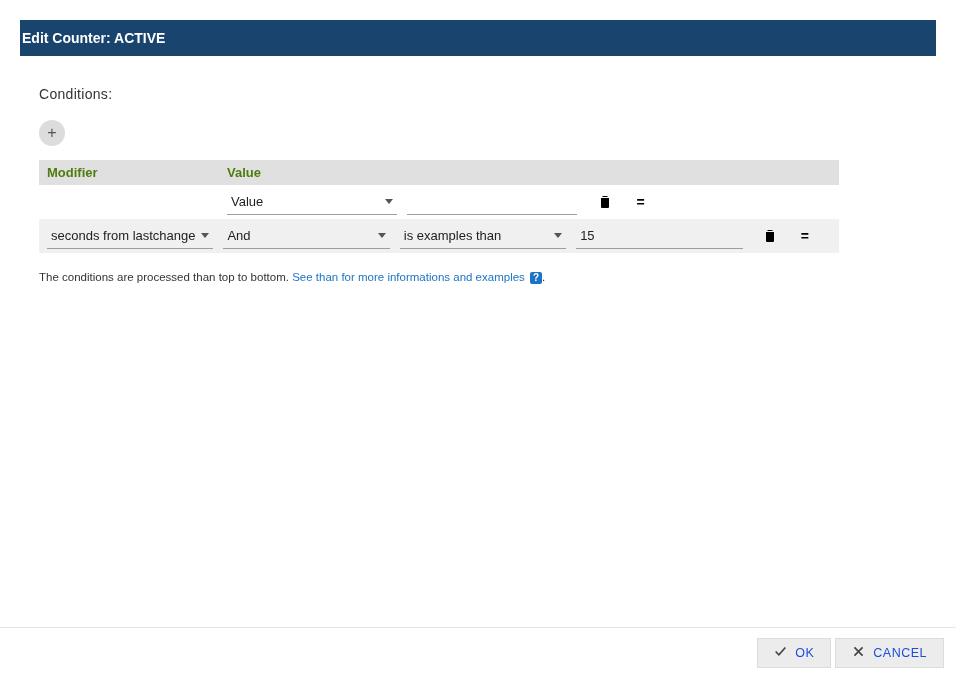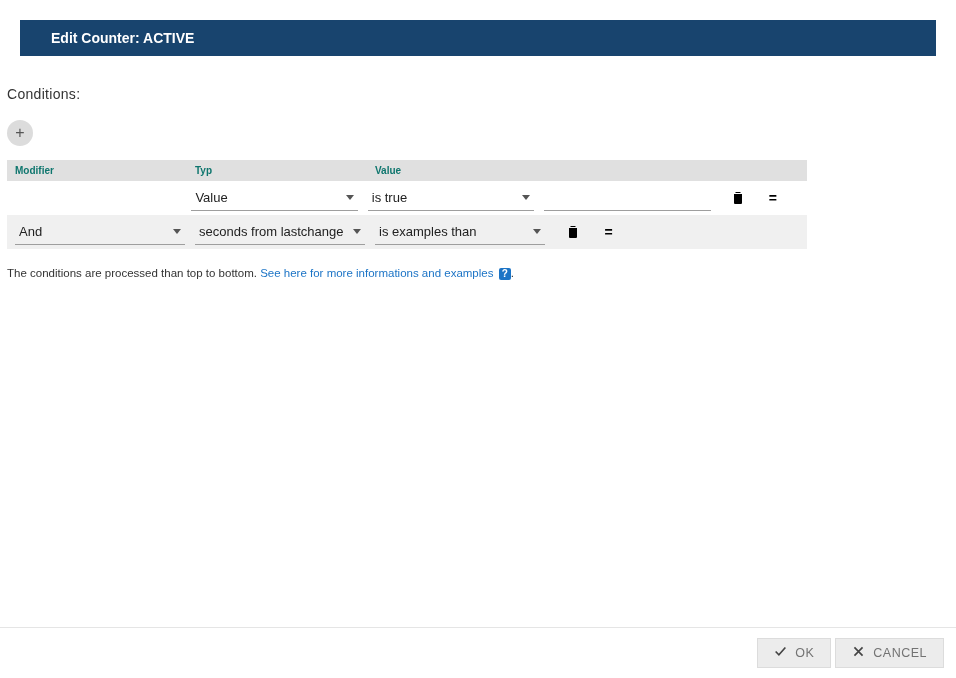--- a/index.html
+++ b/index.html
@@ -15,26 +15,27 @@
   .dialog {
     width: 100%; height: 100%;
     display: flex; flex-direction: column;
   }
   .header-bar {
     margin: 20px 20px 0 20px;
     background: #18446e;
     color: #fff;
     font-weight: 600;
     font-size: 14px;
-    padding: 10px 31px;
+    padding: 10px 2px;
   }
   .body {
     padding: 0 7px;
     flex: 1;
     overflow: auto;
+    margin-left: 32px;
   }
   .section-label {
     margin: 30px 0 18px 0;
     font-size: 14px;
     letter-spacing: .3px;
   }
   .add-btn {
     width: 26px; height: 26px;
     border-radius: 50%;
     background: #dcdcdc;
@@ -42,23 +43,23 @@
     cursor: pointer;
     color: #555;
     font-size: 16px;
     user-select: none;
     margin-bottom: 14px;
   }
   .cond-table { width: 800px; }
   .thead {
     display: flex;
     background: #e0e0e0;
-    color: #0f766e;
+    color: #4d7c0f;
     font-weight: 600;
-    font-size: 10px;
+    font-size: 13px;
     padding: 5px 8px;
   }
   .col-modifier { width: 180px; }
   .col-type     { width: 180px; }
   .col-operator { width: 180px; }
   .col-value    { width: 180px; }
   .col-actions  { width: 80px; display:flex; align-items:center; justify-content:space-around;}
   .row {
     display: flex;
     align-items: center;
@@ -127,21 +128,21 @@
     gap: 4px;
   }
   .btn {
     display: flex; align-items: center; gap: 8px;
     background: #ececec;
     border: 1px solid #dcdcdc;
     padding: 6px 16px;
     font-size: 12.5px;
     letter-spacing: .5px;
     cursor: pointer;
-    color: #737373;
+    color: #1d4ed8;
   }
   .btn .check-icon svg, .btn .x-icon svg { width:13px; height:13px; stroke:#444; }
 </style>
 </head>
 <body>
 
 <div class="dialog">
 
   <div class="header-bar">
     <span>Edit Counter: ACTIVE</span>
@@ -151,89 +152,85 @@
 
     <div class="section-label">Conditions:</div>
 
     <div class="add-btn">
       <span>+</span>
     </div>
 
     <div class="cond-table">
       <div class="thead">
         <div class="col-modifier">Modifier</div>
-        <div class="col-type">Typ</div>
         <div class="col-value">Value</div>
         <div class="col-actions"></div>
       </div>
 
       <div class="row">
         <div class="cell col-modifier"></div>
         <div class="cell col-type">
           <div class="select-like">
             <span>Value</span>
-            <span class="caret"></span>
-          </div>
-        </div>
-        <div class="cell col-operator">
-          <div class="select-like">
-            <span>is true</span>
             <span class="caret"></span>
           </div>
         </div>
         <div class="cell col-value">
           <input class="value-input" value="" style="">
         </div>
         <div class="cell col-actions">
           <span class="icon-btn trash-icon">
             <svg viewBox="0 0 10 12">
                 <path d="M1 2h8v9a1 1 0 0 1-1 1H2a1 1 0 0 1-1-1V2zm2-2h4l1 1H2l1-1z" fill="#000"></path>
               </svg>
           </span>
           <span class="icon-btn drag-icon">
             <span>=</span>
           </span>
         </div>
       </div>
 
       <div class="row alt">
+        <div class="cell col-type">
+          <div class="select-like">
+            <span>seconds from lastchange</span>
+            <span class="caret"></span>
+          </div>
+        </div>
         <div class="cell col-modifier">
           <div class="select-like">
             <span>And</span>
             <span class="caret"></span>
           </div>
         </div>
-        <div class="cell col-type">
-          <div class="select-like">
-            <span>seconds from lastchange</span>
-            <span class="caret"></span>
-          </div>
-        </div>
         <div class="cell col-operator">
           <div class="select-like">
             <span>is examples than</span>
             <span class="caret"></span>
           </div>
+        </div>
+        <div class="cell col-value">
+          <input class="value-input" value="15" style="">
         </div>
         <div class="cell col-actions">
           <span class="icon-btn trash-icon">
             <svg viewBox="0 0 10 12">
                 <path d="M1 2h8v9a1 1 0 0 1-1 1H2a1 1 0 0 1-1-1V2zm2-2h4l1 1H2l1-1z" fill="#000"></path>
               </svg>
           </span>
           <span class="icon-btn drag-icon">
             <span>=</span>
           </span>
         </div>
       </div>
     </div>
 
     <div class="hint">
       <span>The conditions are processed than top to bottom. </span>
-      <a>See here for more informations and examples</a>
+      <a>See than for more informations and examples</a>
       <span class="help-badge">?</span><span>.</span>
     </div>
 
   </div>
 
   <div class="footer">
     <div class="btn">
       <span class="check-icon">
         <svg viewBox="0 0 16 16" fill="none" stroke-width="2">
             <path d="M2 8 l4 4 l8 -9"></path>

